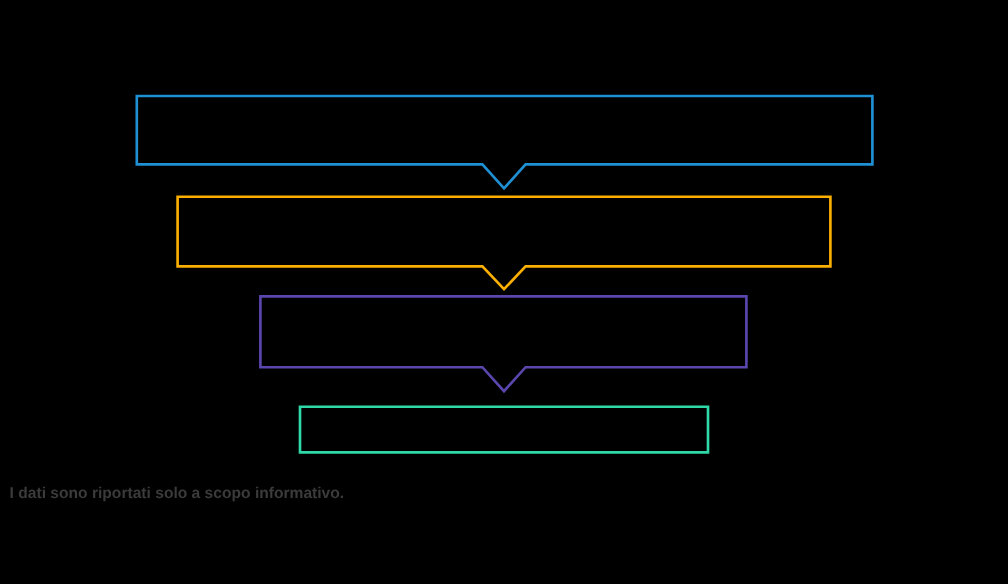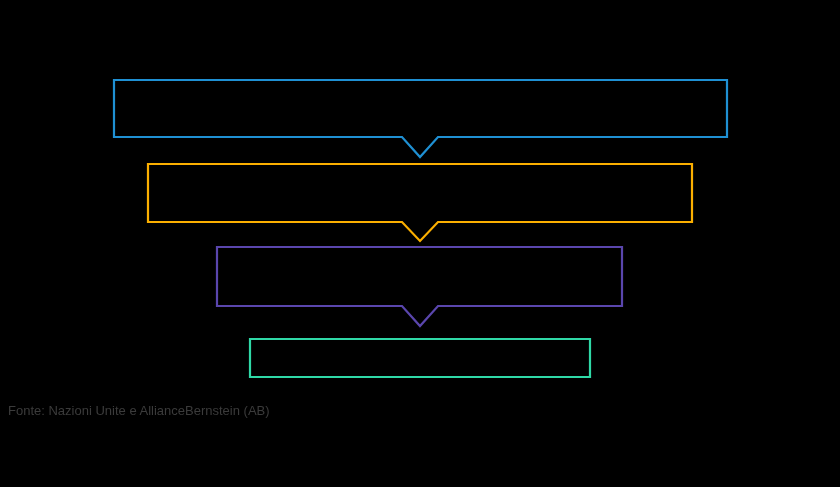--- a/index.html
+++ b/index.html
@@ -48,16 +48,16 @@
 <div class="canvas">
 
   <svg class="funnel-svg" width="840" height="487" viewBox="0 0 840 487">
     <path d="M114,80 H727 V137 H438 L420,157 L402,137 H114 Z" stroke="#1f90d3"></path>
     <path d="M148,164 H692 V222 H438 L420,241 L402,222 H148 Z" stroke="#fbaf00"></path>
     <path d="M217,247 H622 V306 H438 L420,326 L402,306 H217 Z" stroke="#5a46ad"></path>
     <path d="M250,339 H590 V377 H250 Z" stroke="#2fd9a7"></path>
   </svg>
 
   <div class="footnotes">
-    <div class="fn">Fonte: Nazioni Unite e AllianceBernstein (AB)</div>
+    <div class="fn bold">I dati sono riportati solo a scopo informativo.</div>
   </div>
 
 </div>
 
 </body></html>

